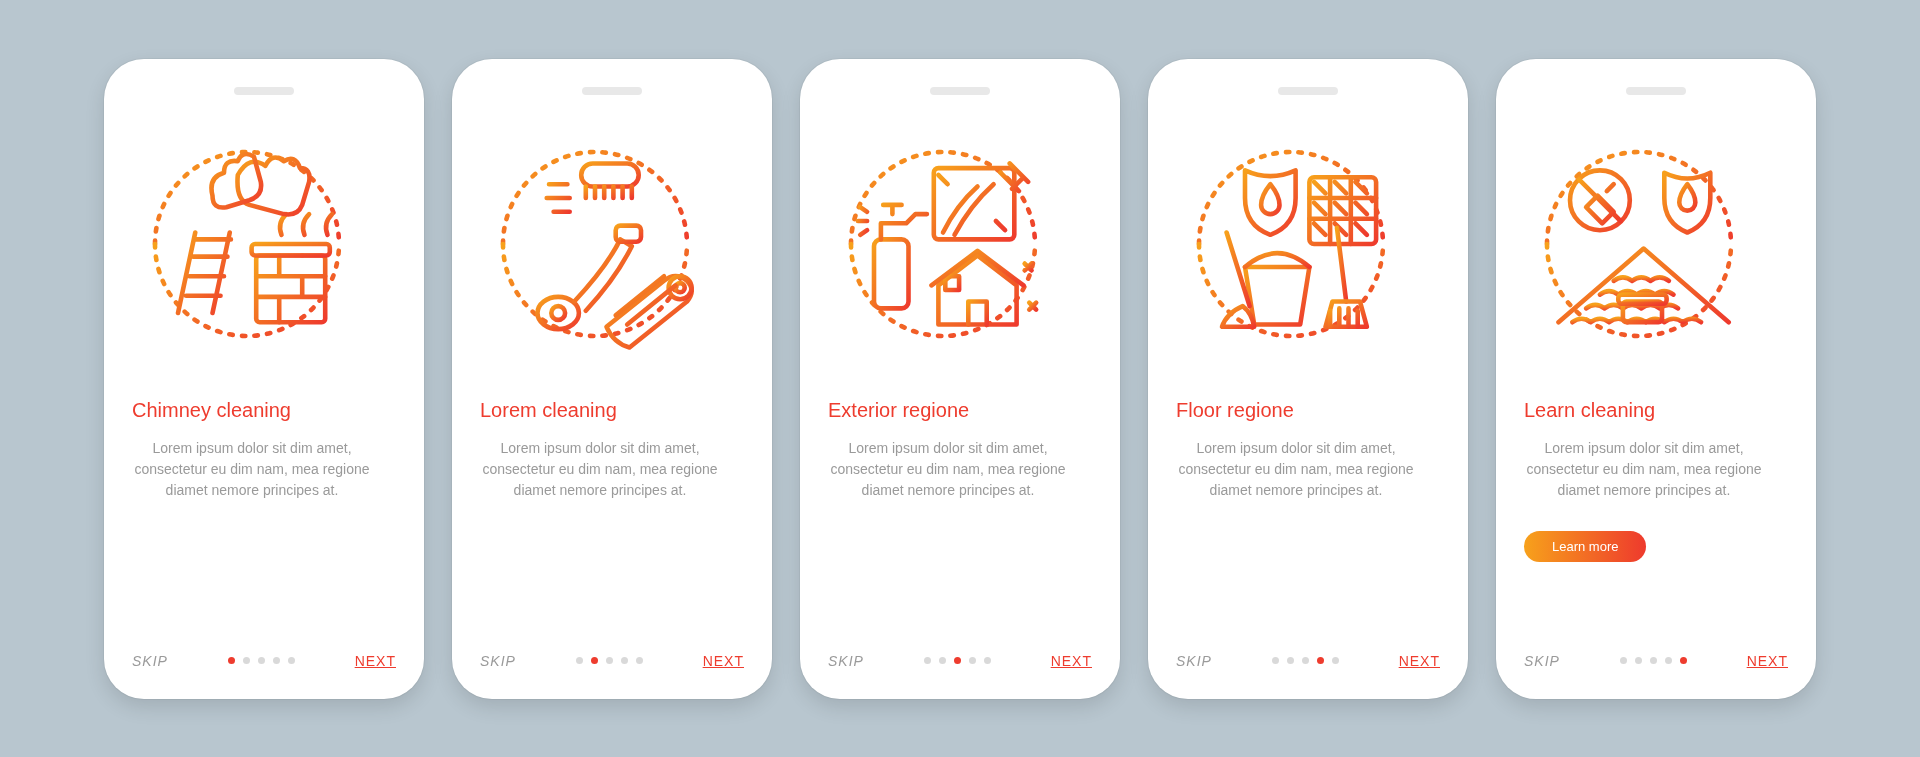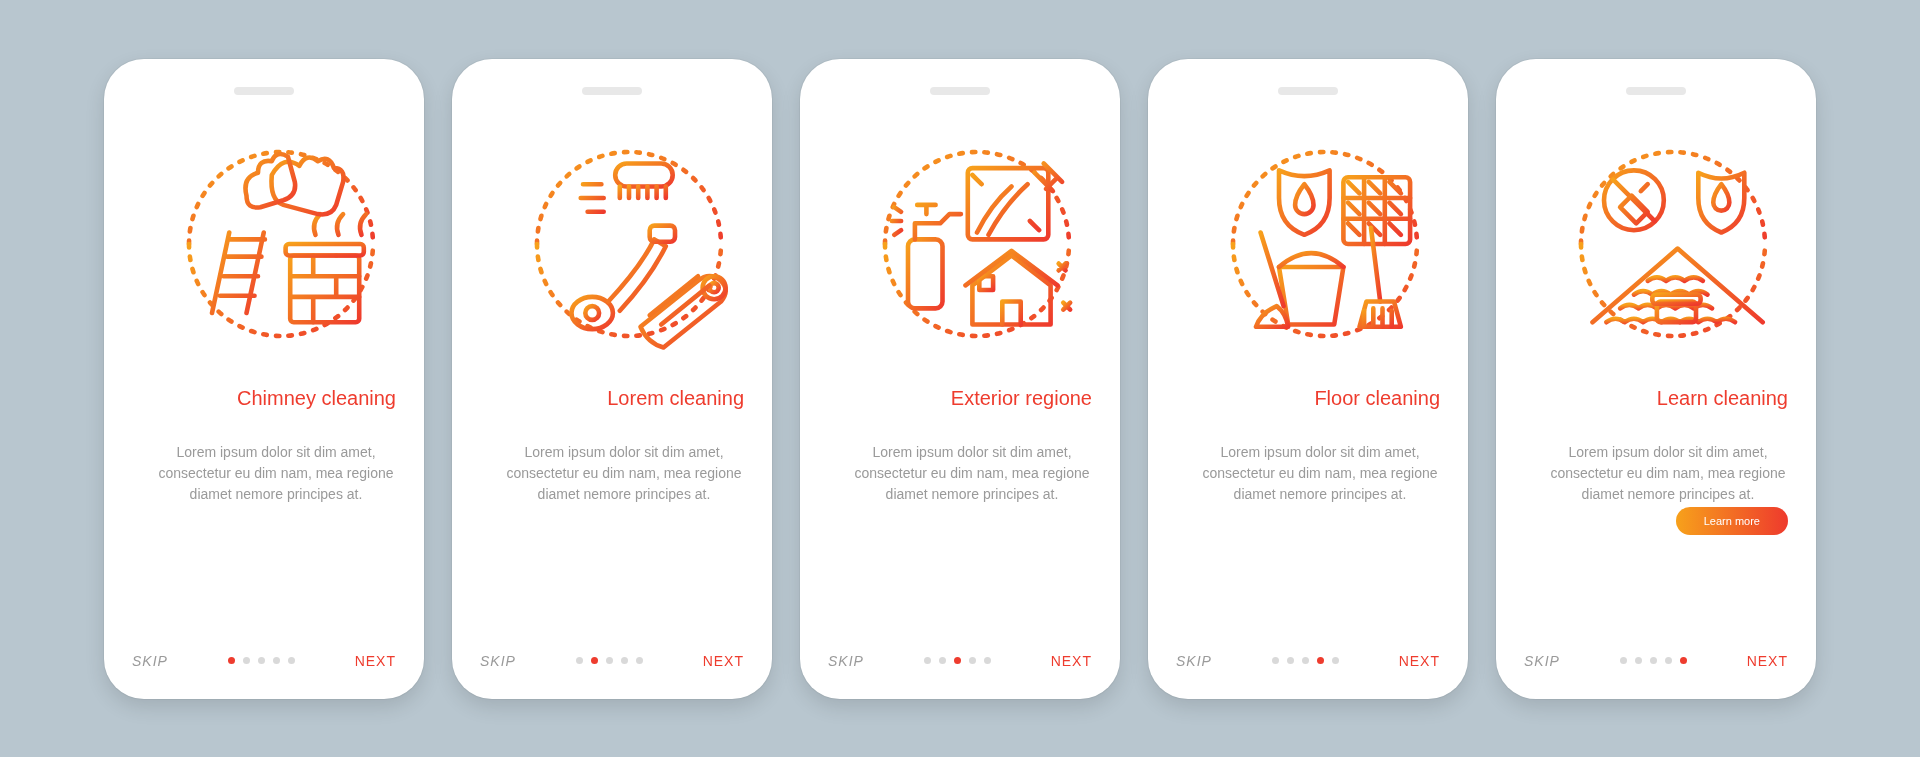--- a/index.html
+++ b/index.html
@@ -17,21 +17,22 @@
   .phone {
     width: 320px;
     height: 640px;
     background: #fff;
     border-radius: 40px;
     box-shadow: 0 8px 20px rgba(0,0,0,0.12), 0 0 0 1px rgba(0,0,0,0.04);
     position: relative;
     padding: 60px 28px 30px;
     display: flex;
     flex-direction: column;
-    align-items: flex-end;
+    align-items: flex-start;
+    gap: 12px;
   }
   .speaker {
     position: absolute;
     top: 28px;
     left: 50%;
     transform: translateX(-50%);
     width: 60px;
     height: 8px;
     background: #e8e8e8;
     border-radius: 4px;
@@ -50,30 +51,30 @@
     font-weight: 500;
     color: #ee3c2e;
     margin-top: 28px;
     text-align: center;
   }
   .desc {
     font-size: 14px;
     line-height: 1.5;
     color: #9a9a9a;
     text-align: center;
-    margin-top: 32px;
+    margin-top: 4px;
     max-width: 240px;
   }
   .cta {
-    margin-top: 2px;
+    margin-top: 18px;
     padding: 8px 28px;
     border-radius: 999px;
     background: linear-gradient(90deg, #f7a11b, #ee3a2d);
     color: #fff;
-    font-size: 11px;
+    font-size: 13px;
     border: none;
     cursor: pointer;
   }
   .footer {
     position: absolute;
     bottom: 30px;
     left: 28px;
     right: 28px;
     display: flex;
     align-items: center;
@@ -88,20 +89,21 @@
     cursor: pointer;
     font-style: italic;
   }
   .next {
     font-size: 14px;
     letter-spacing: 1px;
     color: #ee3c2e;
     background: none;
     border: none;
     cursor: pointer;
+    text-decoration: underline;
   }
   .dots {
     display: flex;
     gap: 8px;
     align-items: center;
   }
   .dot {
     width: 7px;
     height: 7px;
     border-radius: 50%;
@@ -274,21 +276,21 @@
 
         <path d="M44 90 l20 64"></path>
         <path d="M58 154 q-14 6 -18 18 h28 q-2 -12 -10 -18z"></path>
 
         <path d="M140 86 l8 64"></path>
         <path d="M136 150 h24 l6 22 h-36 z"></path>
         <path d="M134 172 v-14 M142 172 v-16 M150 172 v-16 M158 172 v-14"></path>
       </g>
     </svg>
   </div>
-  <h2 class="title">Floor cleaning</h2>
+  <h2 class="title">Floor regione</h2>
   <p class="desc">Lorem ipsum dolor sit dim amet, consectetur eu dim nam, mea regione diamet nemore principes at.</p>
   <div class="footer">
     <button class="skip">SKIP</button>
     <div class="dots">
       <span class="dot"></span>
       <span class="dot"></span>
       <span class="dot"></span>
       <span class="dot active"></span>
       <span class="dot"></span>
     </div>

